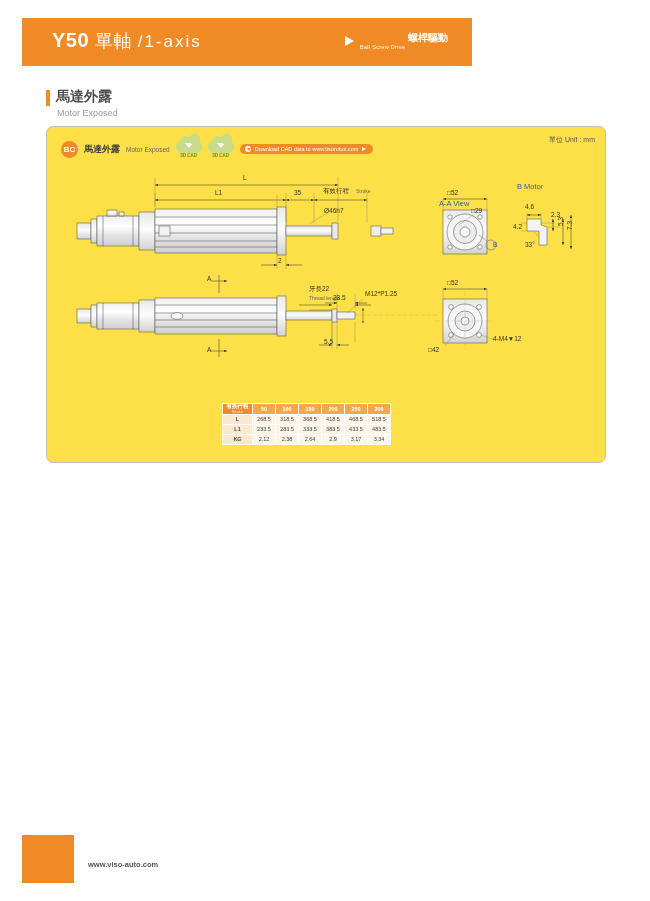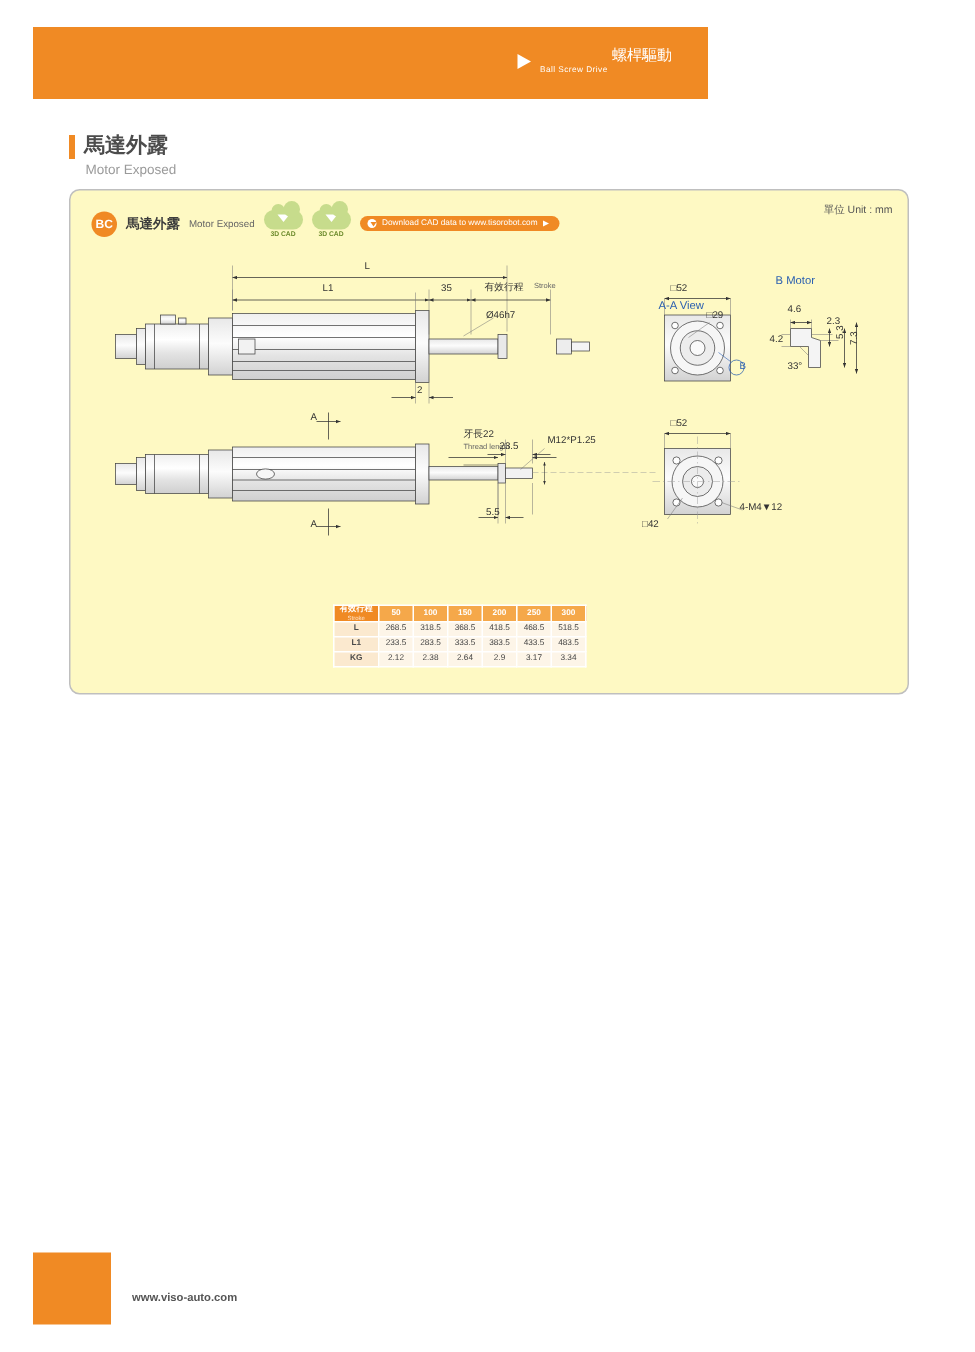--- a/index.html
+++ b/index.html
@@ -24,33 +24,33 @@
   .header-title .cn{font-size:18px;}
   .header-title .ax{font-size:17px;letter-spacing:2px;}
   .header-right{
     position:absolute;right:24px;top:14px;display:flex;align-items:center;gap:6px;
   }
   .play-tri{
     width:0;height:0;border-left:9px solid #ffffff;
     border-top:5.5px solid transparent;border-bottom:5.5px solid transparent;
   }
   .hr-texts{line-height:1.15;}
-  .hr-cn{color:#ffffff;font-size:10px;font-weight:normal;padding-left:48px;}
+  .hr-cn{color:#ffffff;font-size:10px;font-weight:bold;padding-left:48px;}
   .hr-en{color:#ffffff;font-size:5.5px;letter-spacing:.3px;}
 
   
   .sec-title-wrap{position:absolute;left:46px;top:88px;}
   .sec-bar{position:absolute;left:0;top:2px;width:4px;height:16px;background:#f08a24;}
   .sec-cn{position:absolute;left:10px;top:0;font-size:14px;font-weight:bold;color:#4c4c4c;white-space:nowrap;}
   .sec-en{position:absolute;left:11px;top:20px;font-size:9px;color:#9a9a9a;white-space:nowrap;}
 
   
   .panel{
     position:absolute;left:46px;top:126px;width:558px;height:335px;
-    border:1px solid #bfbfbf;border-radius:7px;background:#fef9c3;
+    border:1px solid #bfbfbf;border-radius:7px;background:#fde047;
   }
   .unit{position:absolute;right:10px;top:8px;font-size:7px;color:#555;}
 
   
   .badge-row{position:absolute;left:14px;top:12px;display:flex;align-items:center;gap:6px;}
   .badge-circle{
     width:17px;height:17px;border-radius:50%;background:#f08a24;color:#fff;
     font-size:8px;font-weight:bold;display:flex;align-items:center;justify-content:center;
   }
   .badge-cn{font-size:9px;font-weight:bold;color:#3d3d3d;}
@@ -90,20 +90,25 @@
   .tbl .cell{background:#fdf5e8;color:#444;width:22px;}
 
   
   .foot-bar{position:absolute;left:22px;top:835px;width:52px;height:48px;background:#f08a24;}
   .foot-txt{position:absolute;left:88px;top:860px;font-size:7.5px;font-weight:bold;color:#555;}
 </style>
 </head>
 <body>
 
 <div class="header">
+  <div class="header-title">
+    <span class="model">Y50</span>
+    <span class="cn">單軸</span>
+    <span class="ax">/1-axis</span>
+  </div>
   <div class="header-right">
     <div class="play-tri"></div>
     <div class="hr-texts">
       <div class="hr-cn">螺桿驅動</div>
       <div class="hr-en">Ball Screw Drive</div>
     </div>
   </div>
 </div>
 
 <div class="sec-title-wrap">

